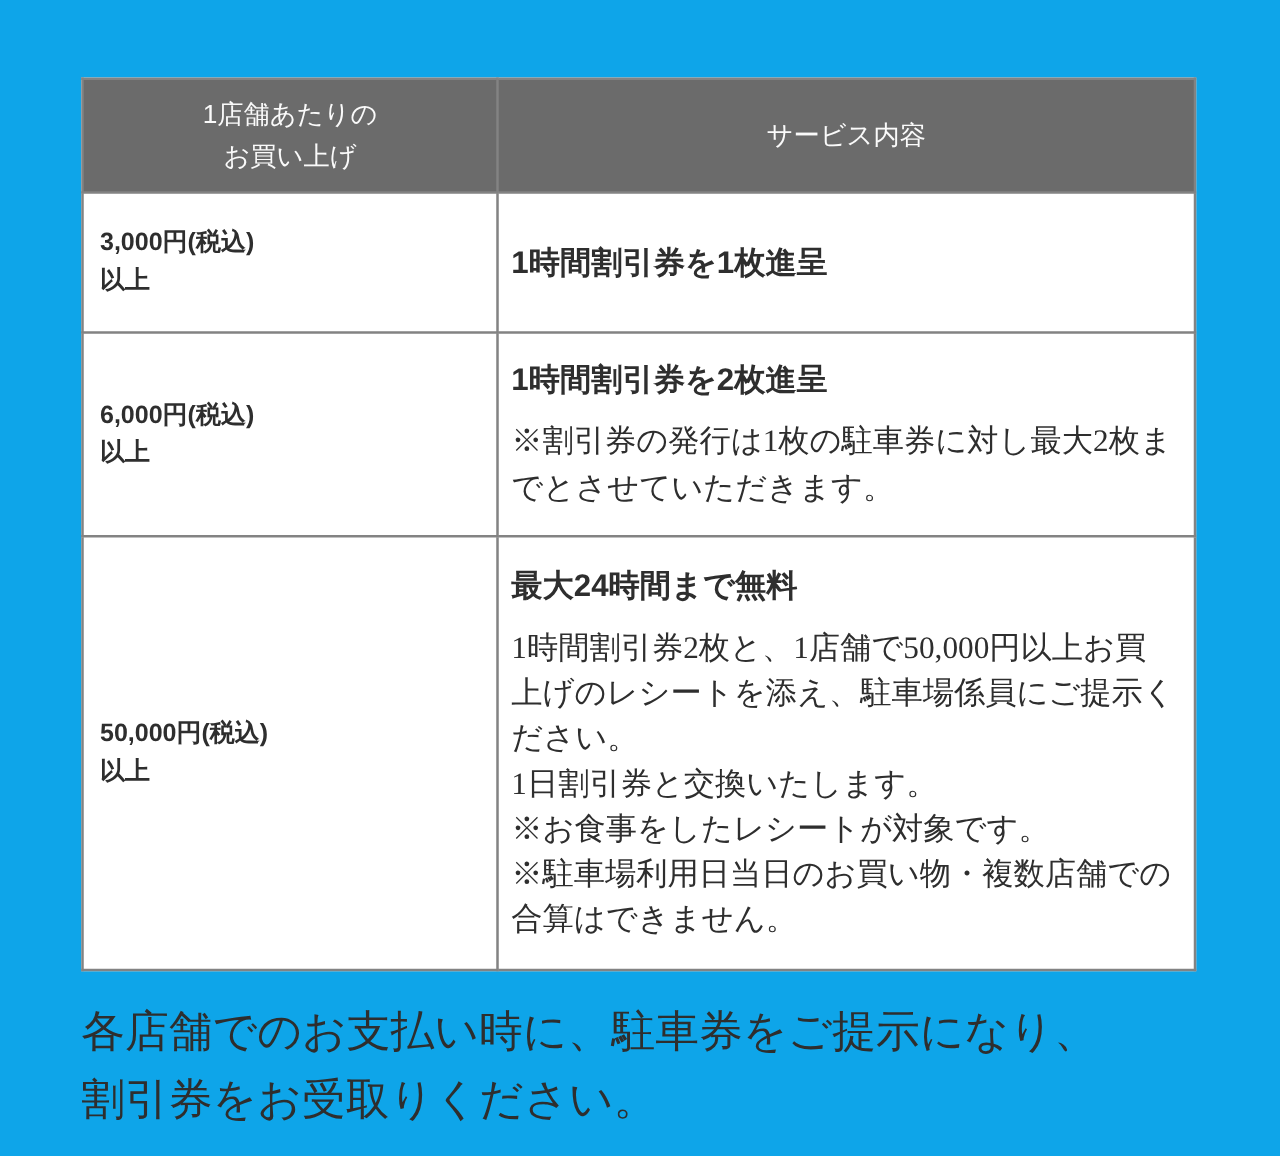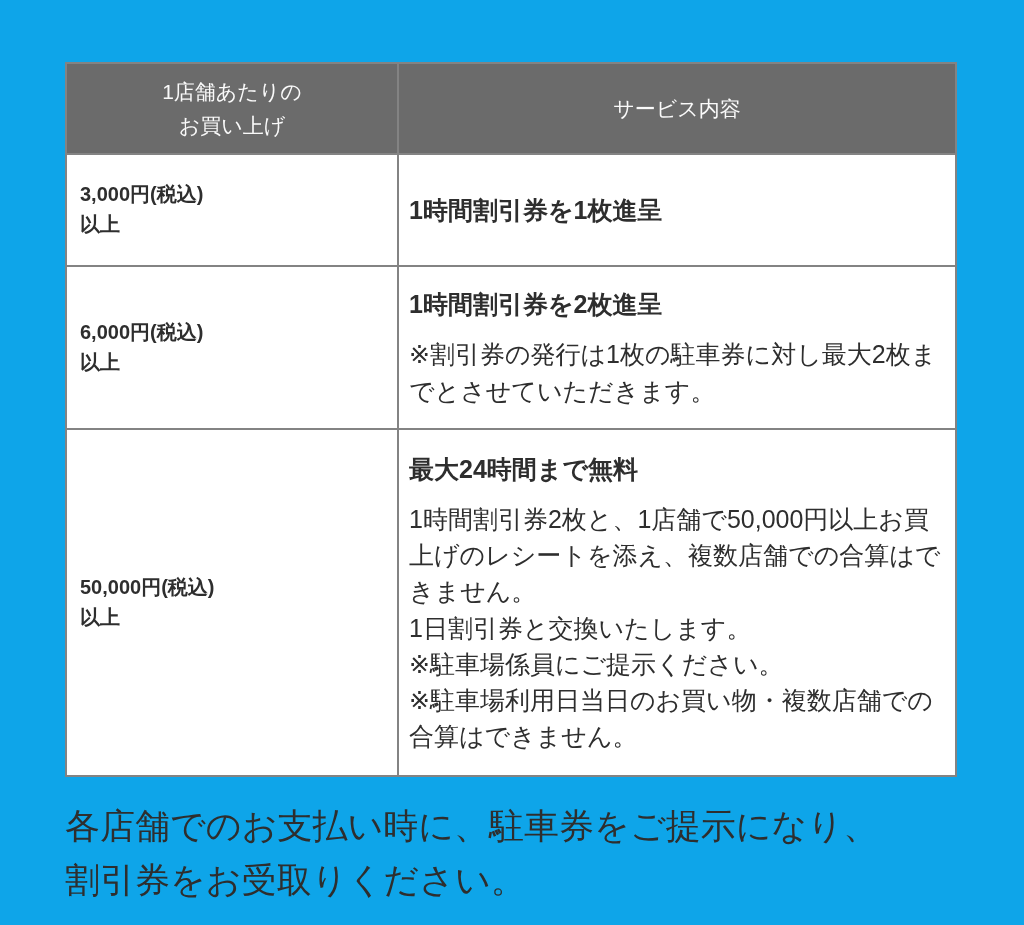--- a/index.html
+++ b/index.html
@@ -64,20 +64,21 @@
   }
   .svc-title {
     margin: 0 0 14px 0;
     font-weight: 700;
     font-size: 25px;
   }
   td.service-cell .svc-title:last-child { margin-bottom: 0; }
   .svc-note {
     margin: 0;
     font-weight: 400;
+    font-family: Liberation Serif, serif;
   }
   .footer-note {
     margin: 22px 0 0 65px;
     width: 840px;
     font-size: 35px;
     line-height: 1.55;
     color: #2e2e2e;
   }
 </style>
 </head>
@@ -111,23 +112,23 @@
         <td class="service-cell">
           <p class="svc-title">1時間割引券を2枚進呈</p>
           <p class="svc-note">※割引券の発行は1枚の駐車券に対し最大2枚までとさせていただきます。</p>
         </td>
       </tr>
       <tr class="row-50000">
         <td class="amount-cell">50,000円(税込)
 以上</td>
         <td class="service-cell">
           <p class="svc-title">最大24時間まで無料</p>
-          <p class="svc-note">1時間割引券2枚と、1店舗で50,000円以上お買上げのレシートを添え、複数店舗での合算はできません。</p>
+          <p class="svc-note">1時間割引券2枚と、1店舗で50,000円以上お買上げのレシートを添え、駐車場係員にご提示ください。</p>
           <p class="svc-note">1日割引券と交換いたします。</p>
-          <p class="svc-note">※駐車場係員にご提示ください。</p>
+          <p class="svc-note">※お食事をしたレシートが対象です。</p>
           <p class="svc-note">※駐車場利用日当日のお買い物・複数店舗での合算はできません。</p>
         </td>
       </tr>
     </tbody>
   </table>
 
   <p class="footer-note">各店舗でのお支払い時に、駐車券をご提示になり、割引券をお受取りください。</p>
 
 </div>
 

